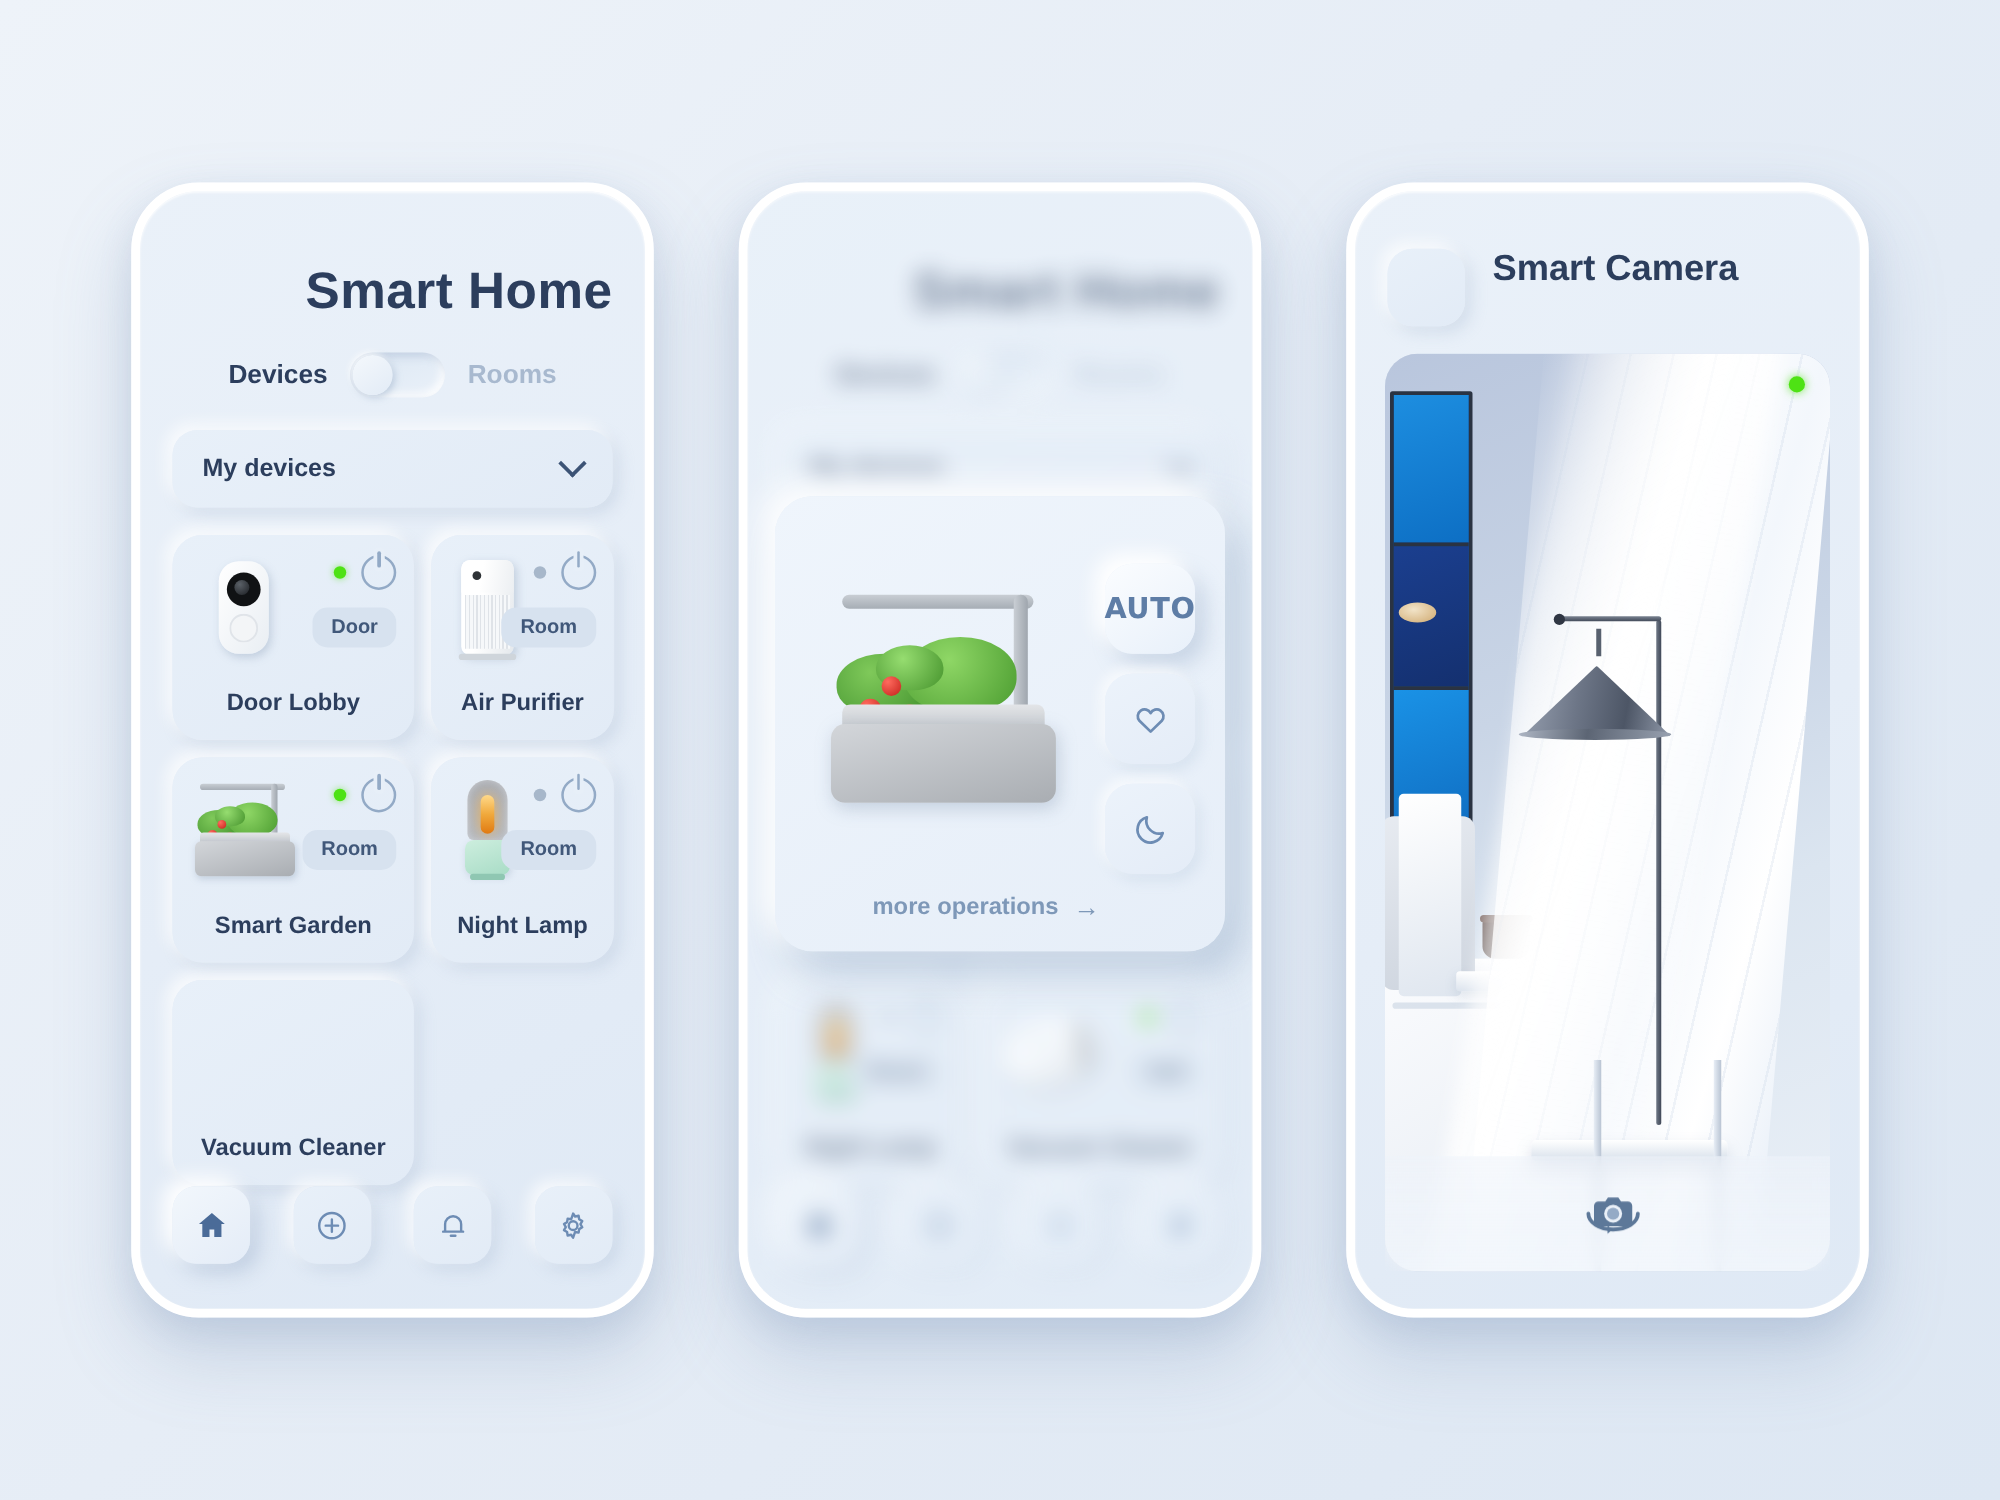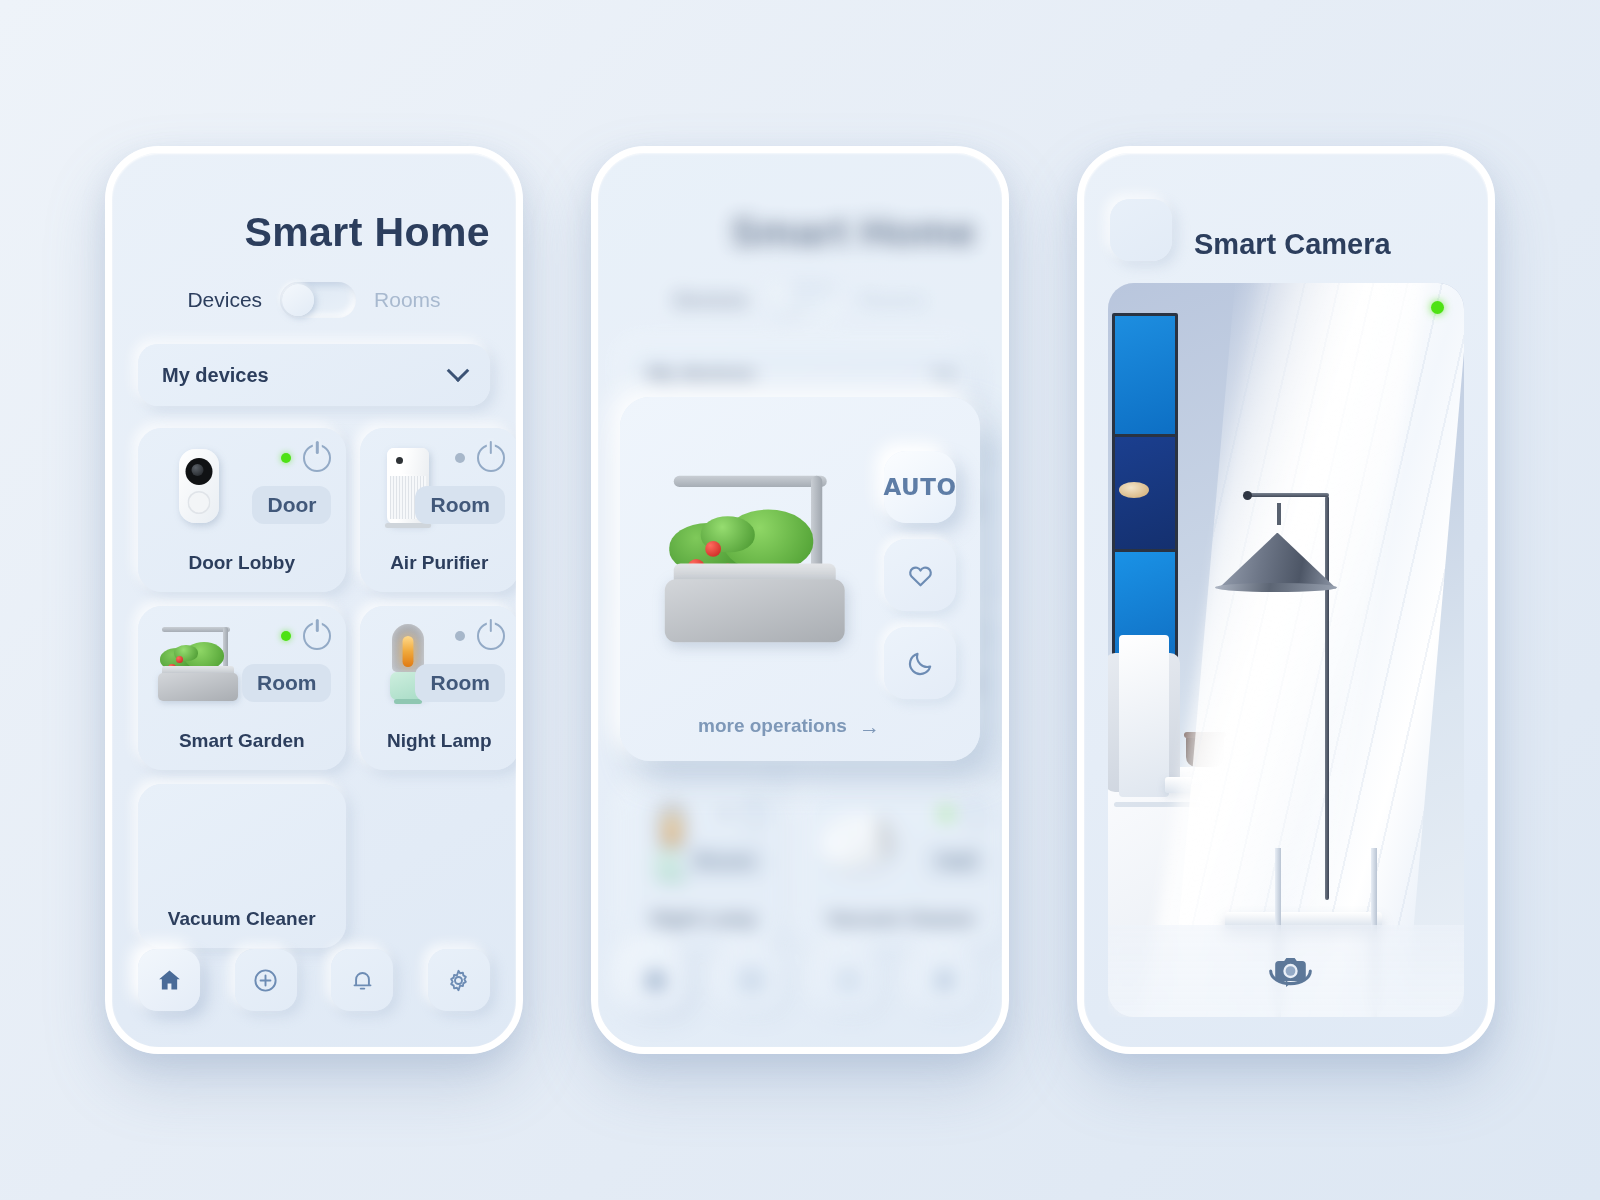--- a/index.html
+++ b/index.html
@@ -47,21 +47,21 @@
     text-align: right;
     font-size: 41px; font-weight: 700; letter-spacing: .4px;
     color: #2c3e5d;
     margin-top: 22px;
   }
 
   .seg-row {
     display: flex; align-items: center; justify-content: center;
     gap: 18px; margin-top: 26px;
   }
-  .seg-label { font-size: 21px; font-weight: 400; }
+  .seg-label { font-size: 21px; font-weight: 700; }
   .seg-label.active { color: #2c3e5d; }
   .seg-label.inactive { color: #a8b9cf; }
 
   .seg-toggle {
     width: 76px; height: 36px; border-radius: 18px;
     background: linear-gradient(160deg, #dce7f3, #eaf1f9);
     box-shadow: inset 3px 3px 7px rgba(155,176,203,.45),
                 inset -3px -3px 7px rgba(255,255,255,.95);
     position: relative; flex: 0 0 auto;
   }
@@ -114,21 +114,21 @@
   .power::after {
     content: ""; position: absolute; left: 50%; top: -5px;
     transform: translateX(-50%);
     width: 2.4px; height: 13px; background: #93aac6; border-radius: 2px;
     box-shadow: 0 0 0 3px #e7eff8;
   }
 
   .room-tag {
     margin-top: 14px;
     background: #d7e2ef;
-    color: #41587a; font-size: 21px; font-weight: 600;
+    color: #41587a; font-size: 16px; font-weight: 600;
     padding: 7px 15px; border-radius: 12px;
   }
   .dev-name {
     position: absolute; left: 0; right: 0; bottom: 18px;
     text-align: center; font-size: 19px; font-weight: 700; color: #2c3e5d;
   }
 
   
   .art { position: relative; }
 
@@ -292,21 +292,21 @@
   .more-ops {
     margin-top: 16px; padding-left: 54px;
     display: flex; align-items: center; gap: 12px;
   }
   .more-ops .t { font-size: 19px; font-weight: 600; color: #7e98b8; }
   .more-ops .ar { font-size: 21px; color: #7e98b8; line-height: 1; }
 
   
   .cam-head {
     position: absolute; top: 46px; left: 26px; right: 26px;
-    display: flex; align-items: flex-end; gap: 22px;
+    display: flex; align-items: flex-start; gap: 22px;
   }
   .back-btn {
     width: 62px; height: 62px; border-radius: 20px;
     display: flex; align-items: center; justify-content: center;
   }
   .back-btn svg { width: 28px; height: 28px; }
   .cam-title { font-size: 29px; font-weight: 700; color: #2c3e5d; }
 
   .cam-feed {
     position: absolute; left: 24px; right: 24px; top: 130px; bottom: 30px;

